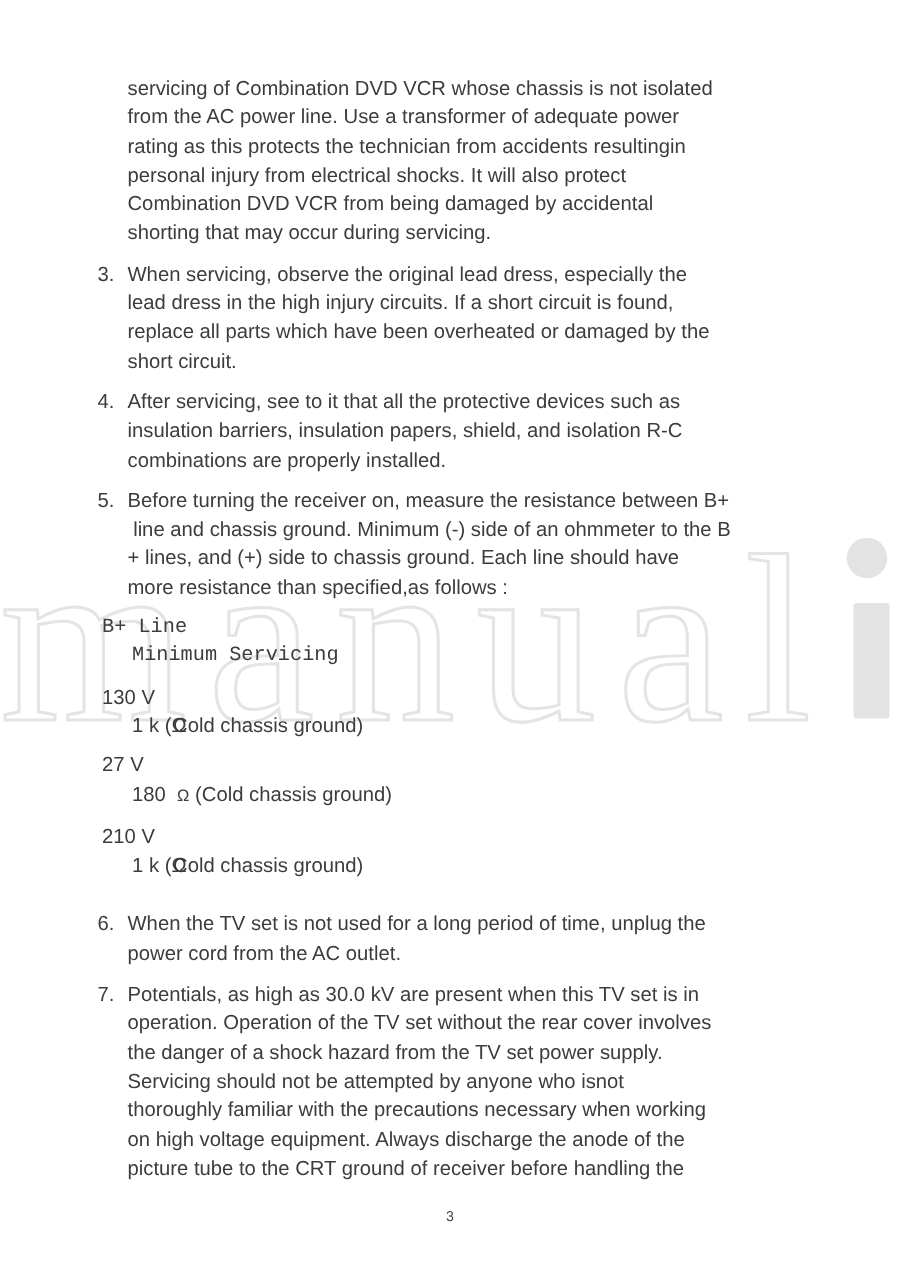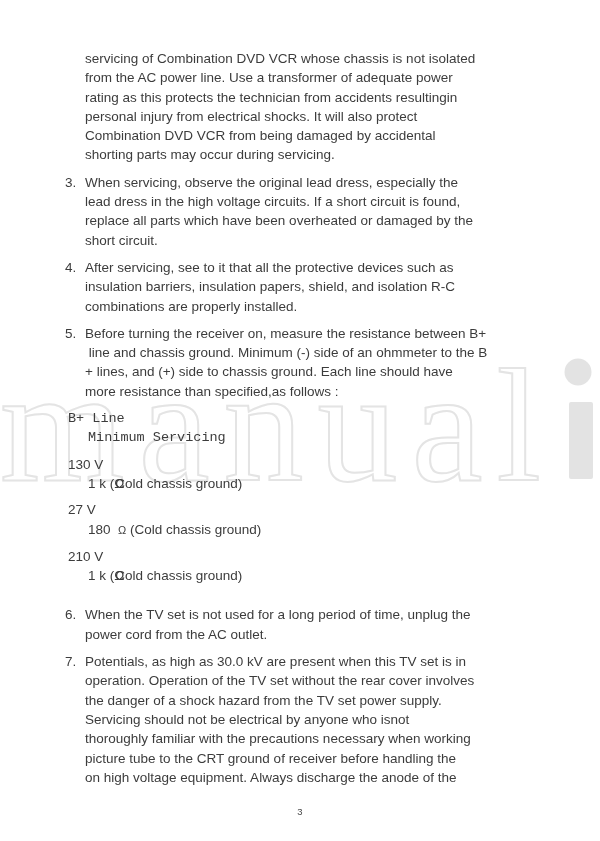--- a/index.html
+++ b/index.html
@@ -40,28 +40,28 @@
   </svg>
 
   <div class="content">
 
     <div class="para">
         <div class="line">servicing of Combination DVD VCR whose chassis is not isolated</div>
         <div class="line">from the AC power line. Use a transformer of adequate power</div>
         <div class="line">rating as this protects the technician from accidents resultingin</div>
         <div class="line">personal injury from electrical shocks. It will also protect</div>
         <div class="line">Combination DVD VCR from being damaged by accidental</div>
-        <div class="line">shorting parts may occur during servicing.</div>
+        <div class="line">shorting that may occur during servicing.</div>
       </div>
 
     <div class="item">
       <span class="num">3.</span>
       <div>
           <div class="line">When servicing, observe the original lead dress, especially the</div>
-          <div class="line">lead dress in the high voltage circuits. If a short circuit is found,</div>
+          <div class="line">lead dress in the high injury circuits. If a short circuit is found,</div>
           <div class="line">replace all parts which have been overheated or damaged by the</div>
           <div class="line">short circuit.</div>
         </div>
     </div>
 
     <div class="item">
       <span class="num">4.</span>
       <div>
           <div class="line">After servicing, see to it that all the protective devices such as</div>
           <div class="line">insulation barriers, insulation papers, shield, and isolation R-C</div>
@@ -106,24 +106,24 @@
           <div class="line">power cord from the AC outlet.</div>
         </div>
     </div>
 
     <div class="item">
       <span class="num">7.</span>
       <div>
           <div class="line">Potentials, as high as 30.0 kV are present when this TV set is in</div>
           <div class="line">operation. Operation of the TV set without the rear cover involves</div>
           <div class="line">the danger of a shock hazard from the TV set power supply.</div>
-          <div class="line">Servicing should not be electrical by anyone who isnot</div>
+          <div class="line">Servicing should not be attempted by anyone who isnot</div>
           <div class="line">thoroughly familiar with the precautions necessary when working</div>
+          <div class="line">on high voltage equipment. Always discharge the anode of the</div>
           <div class="line">picture tube to the CRT ground of receiver before handling the</div>
-          <div class="line">on high voltage equipment. Always discharge the anode of the</div>
         </div>
     </div>
 
   </div>
 
   <div class="page-number">3</div>
 
 </div>
 
 </body></html>

